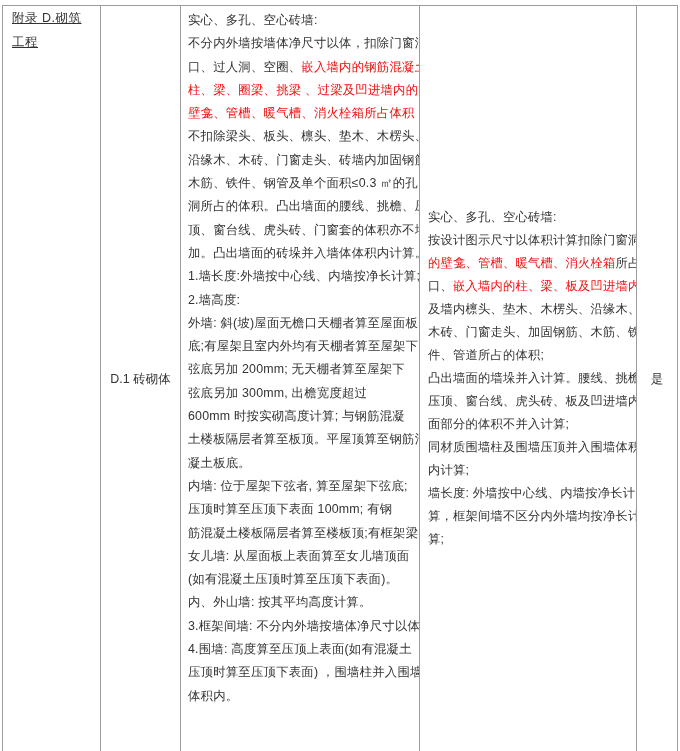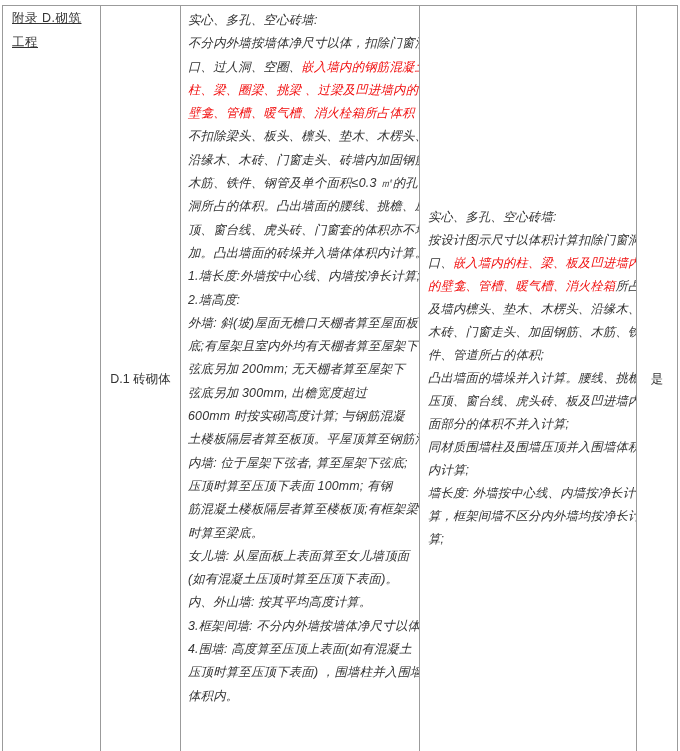--- a/index.html
+++ b/index.html
@@ -47,21 +47,20 @@
   }
   .col2 .label, .col5 .label {
     font-size: 12.5px;
     line-height: 20px;
   }
   .tline {
     font-size: 12.4px;
     line-height: 23.3px;
     white-space: nowrap;
     letter-spacing: 0.2px;
-    font-style: italic;
   }
   .col4 .tline { line-height: 23px; font-size: 12.3px; }
   .tline .red { color: var(--red, #f10e0e); }
 </style>
 </head>
 <body style="background: rgb(255, 255, 255);">
 
 <div class="page">
   <div class="table">
 
@@ -86,38 +85,38 @@
         <div class="tline"><span>顶、窗台线、虎头砖、门窗套的体积亦不增</span></div>
         <div class="tline"><span>加。凸出墙面的砖垛并入墙体体积内计算。</span></div>
         <div class="tline"><span>1.墙长度:外墙按中心线、内墙按净长计算;</span></div>
         <div class="tline"><span>2.墙高度:</span></div>
         <div class="tline"><span>外墙: 斜(坡)屋面无檐口天棚者算至屋面板</span></div>
         <div class="tline"><span>底;有屋架且室内外均有天棚者算至屋架下</span></div>
         <div class="tline"><span>弦底另加 200mm; 无天棚者算至屋架下</span></div>
         <div class="tline"><span>弦底另加 300mm, 出檐宽度超过</span></div>
         <div class="tline"><span>600mm 时按实砌高度计算; 与钢筋混凝</span></div>
         <div class="tline"><span>土楼板隔层者算至板顶。平屋顶算至钢筋混</span></div>
+        <div class="tline"><span>凝土板底。</span></div>
         <div class="tline"><span>内墙: 位于屋架下弦者, 算至屋架下弦底;</span></div>
         <div class="tline"><span>压顶时算至压顶下表面 100mm; 有钢</span></div>
         <div class="tline"><span>筋混凝土楼板隔层者算至楼板顶;有框架梁</span></div>
-        <div class="tline"><span>时算至梁底。</span></div>
         <div class="tline"><span>女儿墙: 从屋面板上表面算至女儿墙顶面</span></div>
         <div class="tline"><span>(如有混凝土压顶时算至压顶下表面)。</span></div>
         <div class="tline"><span>内、外山墙: 按其平均高度计算。</span></div>
         <div class="tline"><span>3.框架间墙: 不分内外墙按墙体净尺寸以体</span></div>
         <div class="tline"><span>4.围墙: 高度算至压顶上表面(如有混凝土</span></div>
         <div class="tline"><span>压顶时算至压顶下表面) ，围墙柱并入围墙</span></div>
         <div class="tline"><span>体积内。</span></div>
       </div>
 
     <div class="cell col4">
         <div class="tline"><span>实心、多孔、空心砖墙:</span></div>
         <div class="tline"><span>按设计图示尺寸以体积计算扣除门窗洞</span></div>
+        <div class="tline"><span class="red">的壁龛、管槽、暖气槽、消火栓箱</span><span>所占</span></div>
         <div class="tline"><span>口、</span><span class="red">嵌入墙内的柱、梁、板及凹进墙内</span></div>
-        <div class="tline"><span class="red">的壁龛、管槽、暖气槽、消火栓箱</span><span>所占</span></div>
         <div class="tline"><span>及墙内檩头、垫木、木楞头、沿缘木、</span></div>
         <div class="tline"><span>木砖、门窗走头、加固钢筋、木筋、铁</span></div>
         <div class="tline"><span>件、管道所占的体积;</span></div>
         <div class="tline"><span>凸出墙面的墙垛并入计算。腰线、挑檐、</span></div>
         <div class="tline"><span>压顶、窗台线、虎头砖、板及凹进墙内</span></div>
         <div class="tline"><span>面部分的体积不并入计算;</span></div>
         <div class="tline"><span>同材质围墙柱及围墙压顶并入围墙体积</span></div>
         <div class="tline"><span>内计算;</span></div>
         <div class="tline"><span>墙长度: 外墙按中心线、内墙按净长计</span></div>
         <div class="tline"><span>算，框架间墙不区分内外墙均按净长计</span></div>

